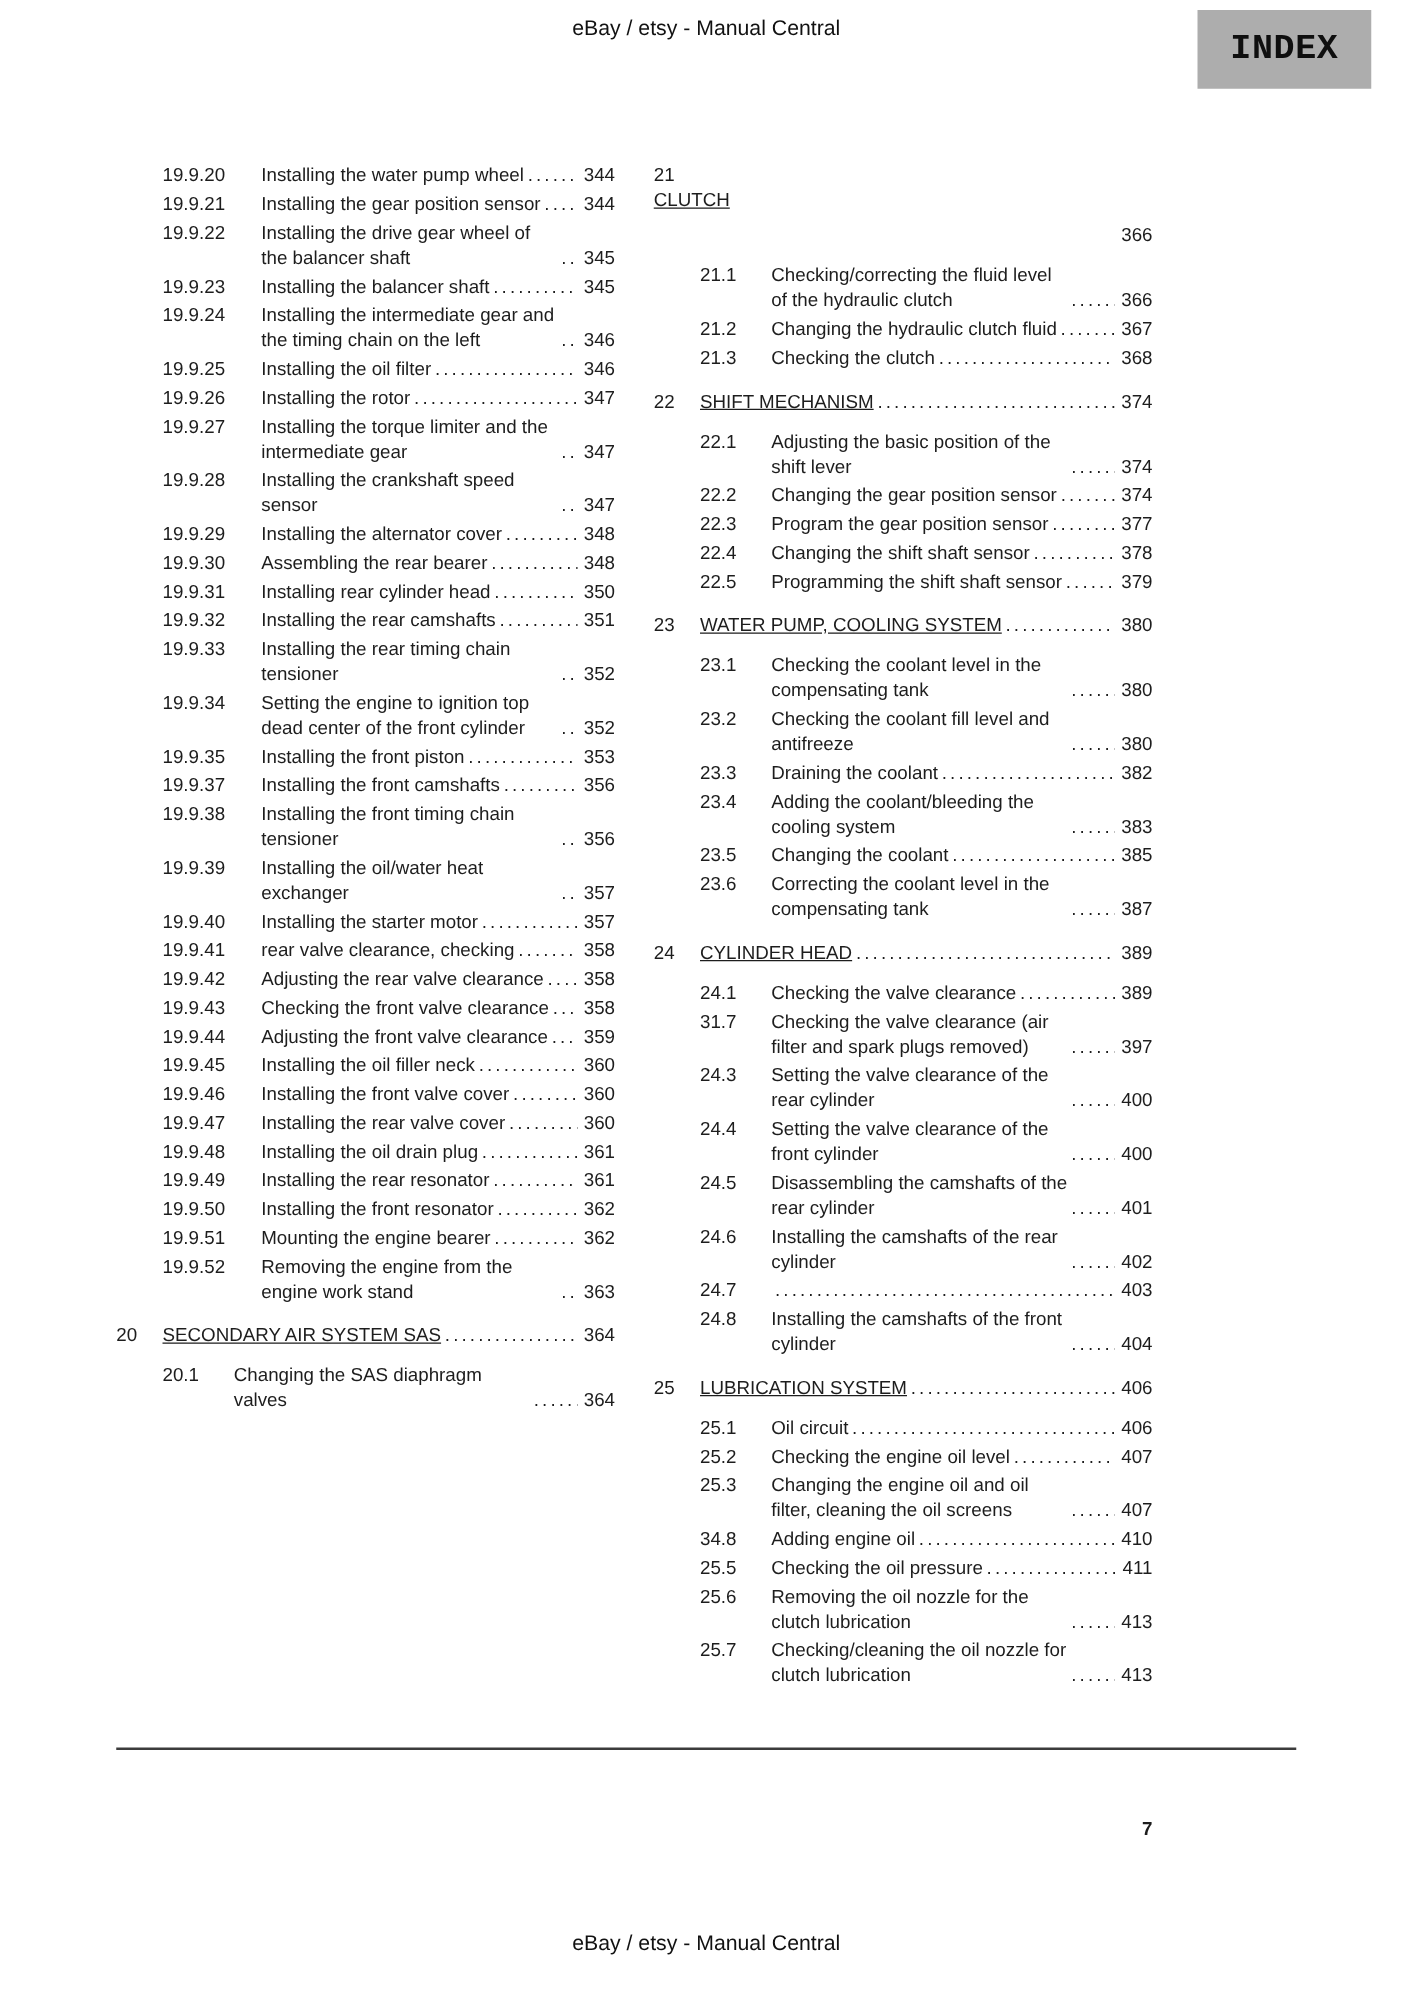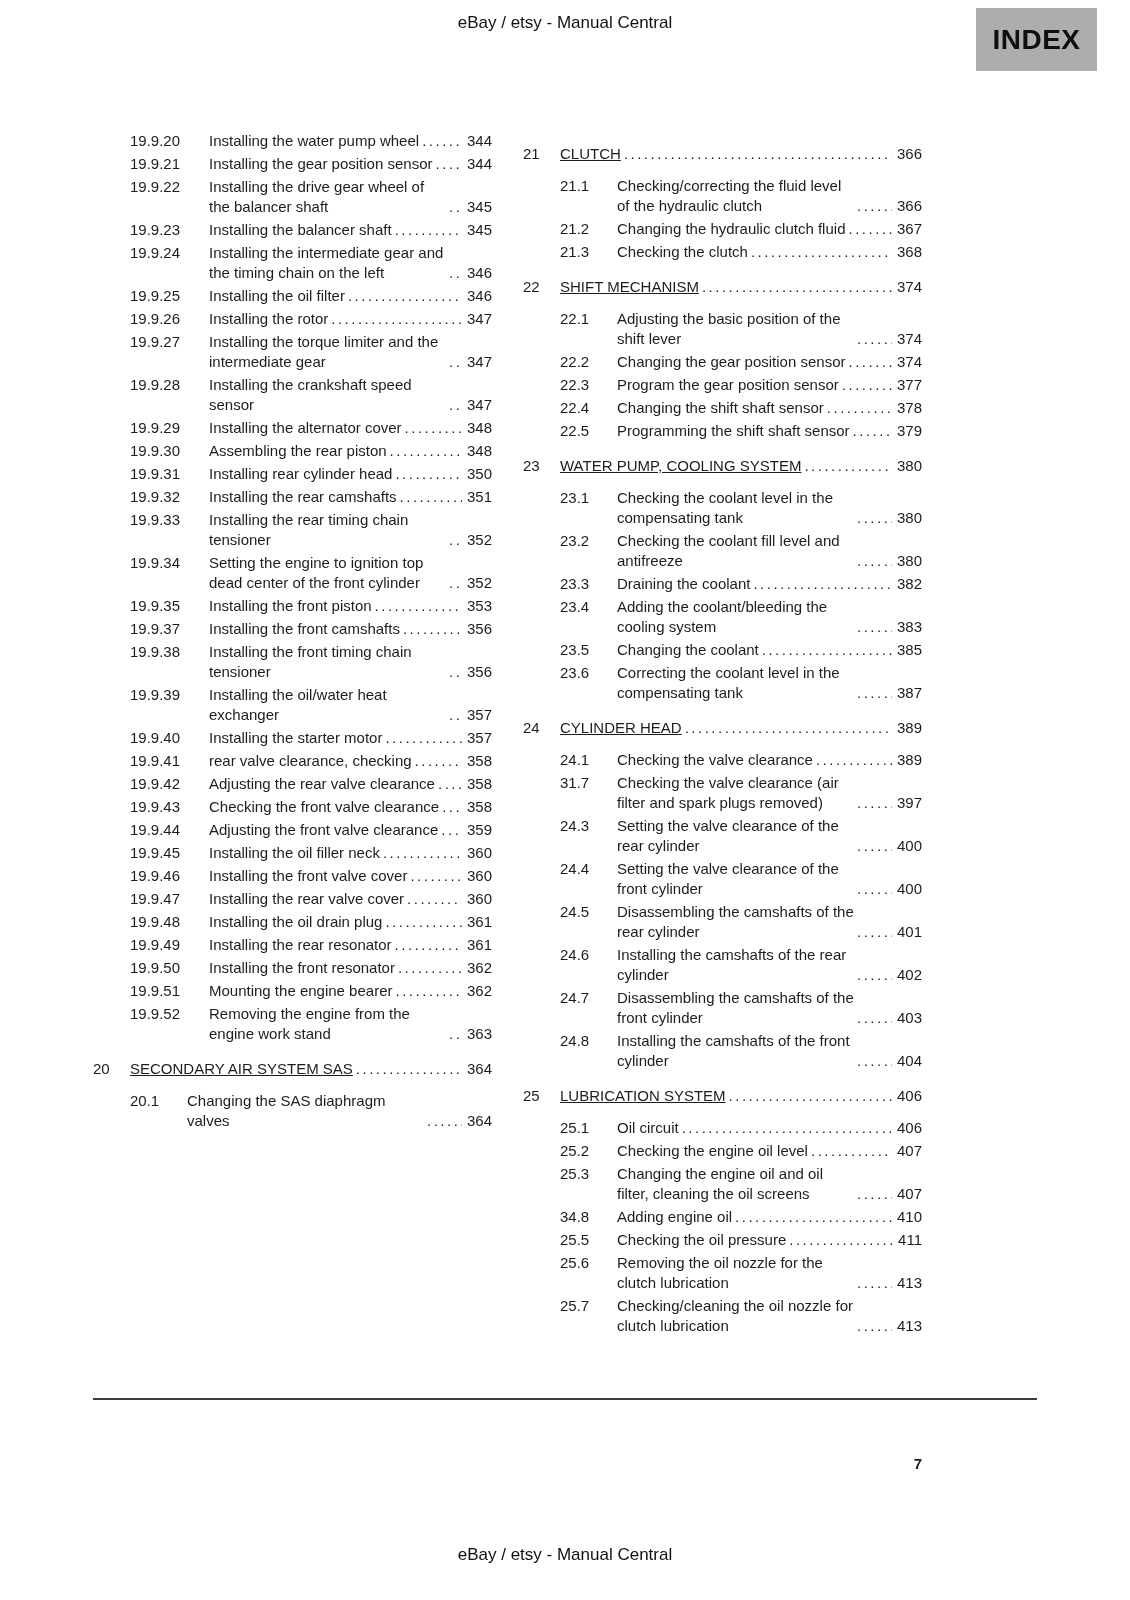--- a/index.html
+++ b/index.html
@@ -6,23 +6,23 @@
   body{
     width:1130px;height:1600px;position:relative;background:#ffffff;
     font-family:"Liberation Sans","DejaVu Sans",sans-serif;
     color:#1d1d1d;font-size:15px;
   }
   .header-title{
     position:absolute;top:13px;left:0;width:1130px;text-align:center;
     font-size:17px;color:#111;
   }
   .index-badge{
-    position:absolute;top:8px;right:33px;width:121px;height:63px;
+    position:absolute;top:8px;right:33px;width:139px;height:63px;
     display:flex;align-items:center;justify-content:center;
-    font-size:28px;font-weight:bold;color:#0f0f0f;letter-spacing:0.5px;
+    font-size:28px;font-weight:bold;color:#0f0f0f;letter-spacing:0.5px;font-family:Liberation Mono, monospace;
   }
   .toc-col{position:absolute;top:131px;width:399px;}
   .toc-col-left{left:93px;}
   .toc-col-right{left:523px;}
 
   .toc-row{display:flex;align-items:flex-start;margin-bottom:3px;line-height:20px;}
   .toc-row .num{flex:0 0 auto;}
   .chapter .num{width:37px;}
   .sub2,.sub3{padding-left:37px;}
   .sub2 .num{width:57px;}
@@ -32,21 +32,21 @@
   .leader{
     flex:1 1 8px;align-self:flex-end;overflow:hidden;white-space:nowrap;
     margin-left:3px;margin-right:2px;min-width:8px;
   }
   .leader::after{
     content:"..........................................................................................";
     letter-spacing:2.5px;
   }
   .pagenum{flex:0 0 auto;align-self:flex-end;padding-left:3px;text-align:right;min-width:24px;}
   .chapter{margin-top:15px;margin-bottom:12px;}
-  .toc-col .chapter:first-child{margin-top:13px;}
+  .toc-col .chapter:first-child{margin-top:0;flex-direction:column;}
 
   .footer-rule{position:absolute;left:93px;top:1398px;width:944px;height:2px;background:#3c3c3c;}
   .page-number{position:absolute;left:523px;top:1455px;width:399px;text-align:right;font-weight:bold;font-size:15px;}
   .footer-title{position:absolute;top:1545px;left:0;width:1130px;text-align:center;font-size:17px;color:#111;}
 </style>
 </head>
 <body>
 
 <div>
 
@@ -110,21 +110,21 @@
         <span class="pagenum">347</span>
       </div>
       <div class="toc-row sub3">
         <span class="num">19.9.29</span>
         <span class="label">Installing the alternator cover</span>
         <span class="leader"></span>
         <span class="pagenum">348</span>
       </div>
       <div class="toc-row sub3">
         <span class="num">19.9.30</span>
-        <span class="label">Assembling the rear piston</span>
+        <span class="label">Assembling the rear bearer</span>
         <span class="leader"></span>
         <span class="pagenum">348</span>
       </div>
       <div class="toc-row sub3">
         <span class="num">19.9.31</span>
         <span class="label">Installing rear cylinder head</span>
         <span class="leader"></span>
         <span class="pagenum">350</span>
       </div>
       <div class="toc-row sub3">
@@ -401,21 +401,20 @@
         <span class="pagenum">401</span>
       </div>
       <div class="toc-row sub2">
         <span class="num">24.6</span>
         <span class="label">Installing the camshafts of the rear cylinder</span>
         <span class="leader"></span>
         <span class="pagenum">402</span>
       </div>
       <div class="toc-row sub2">
         <span class="num">24.7</span>
-        <span class="label">Disassembling the camshafts of the front cylinder</span>
         <span class="leader"></span>
         <span class="pagenum">403</span>
       </div>
       <div class="toc-row sub2">
         <span class="num">24.8</span>
         <span class="label">Installing the camshafts of the front cylinder</span>
         <span class="leader"></span>
         <span class="pagenum">404</span>
       </div>
       <div class="toc-row chapter">

